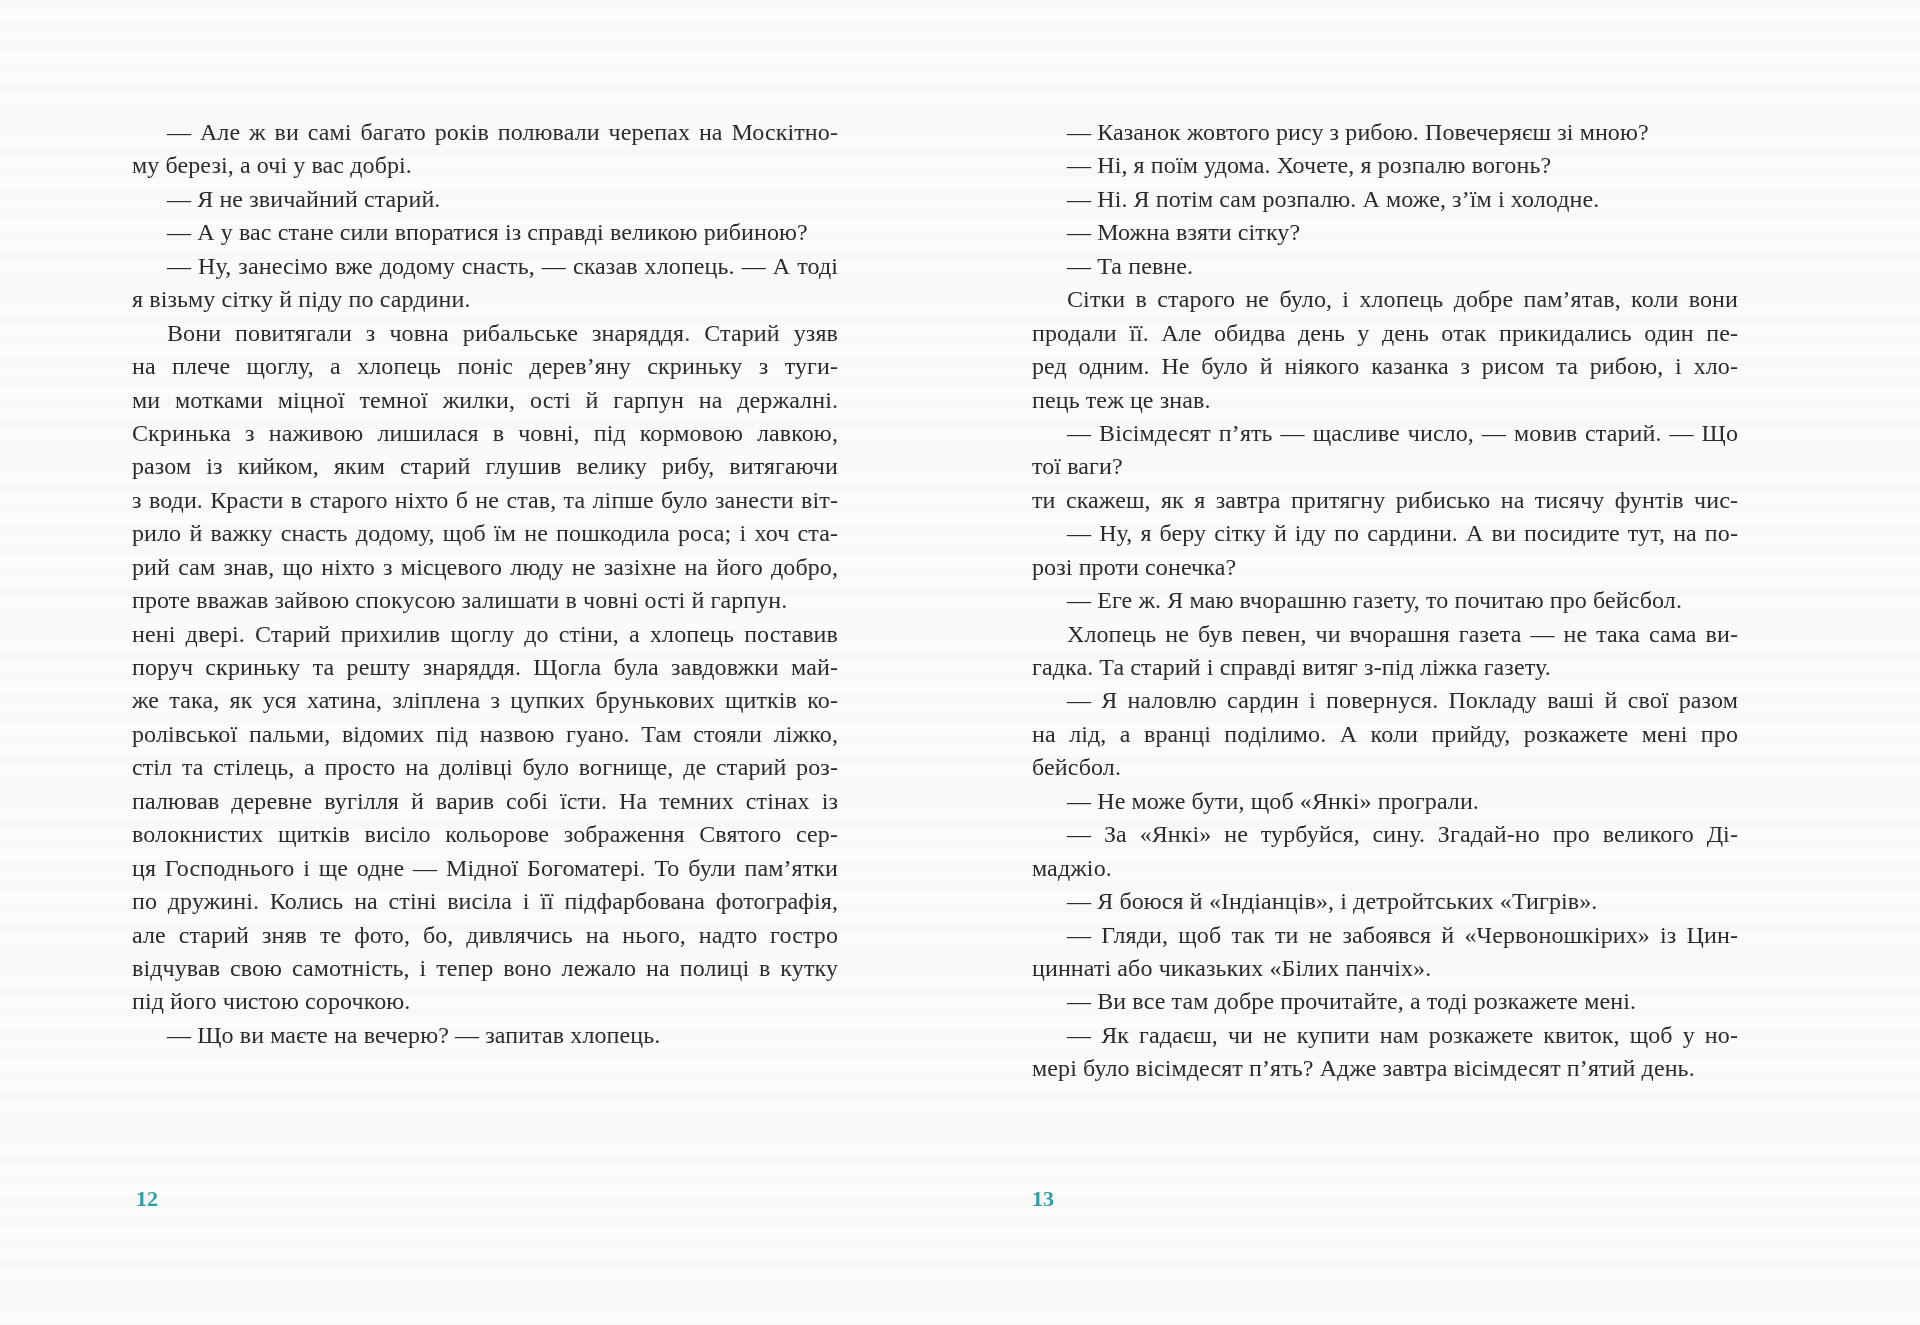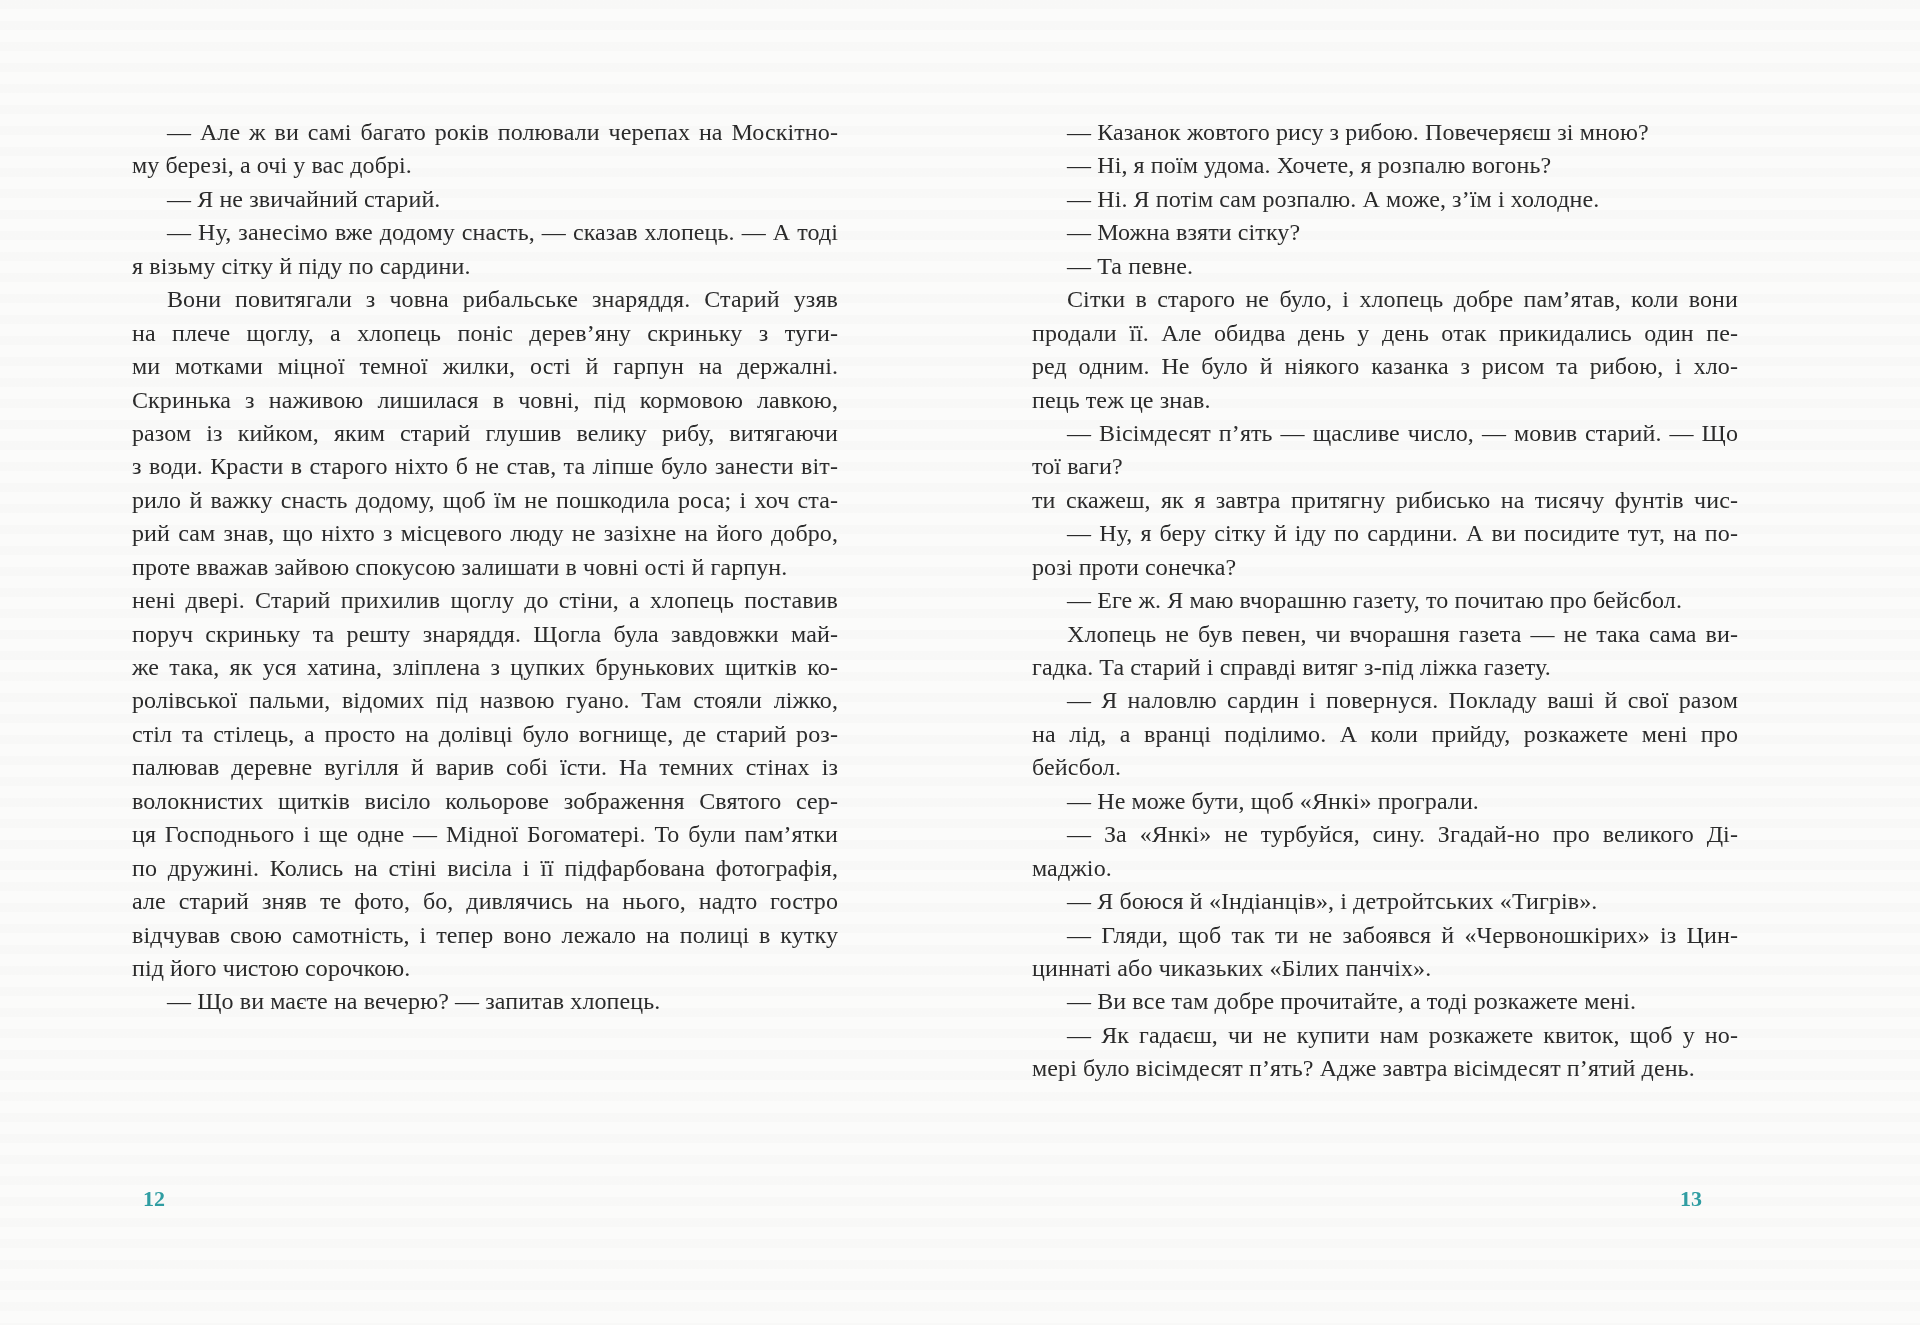--- a/index.html
+++ b/index.html
@@ -48,33 +48,34 @@
   }
   .line.just { text-align-last: justify; }
   .line.ind  { text-indent: 35px; }
   .folio {
     position: absolute;
     top: 1186px;
     font-size: 22px;
     font-weight: bold;
     color: var(--folio, #2f9da2);
   }
-  .folio.left  { left: 143px; }
-  .folio.right { left: 996px; width: 706px; text-align: right; }
+  .folio.left  { left: 136px; }
+  .folio.right { left: 1032px; width: 706px; }
 </style>
 </head>
 <body>
 
 <div class="spread">
 
   <div class="page-text left">
     <div>
         <div class="line just ind">— Але ж ви самі багато років полювали черепах на Москітно-</div>
         <div class="line">му березі, а очі у вас добрі.</div>
         <div class="line ind">— Я не звичайний старий.</div>
+        <div class="line ind">— А у вас стане сили впоратися із справді великою рибиною?</div>
         <div class="line just ind">— Ну, занесімо вже додому снасть, — сказав хлопець. — А тоді</div>
         <div class="line">я візьму сітку й піду по сардини.</div>
         <div class="line just ind">Вони повитягали з човна рибальське знаряддя. Старий узяв</div>
         <div class="line just">на плече щоглу, а хлопець поніс дерев’яну скриньку з туги-</div>
         <div class="line just">ми мотками міцної темної жилки, ості й гарпун на держалні.</div>
         <div class="line just">Скринька з наживою лишилася в човні, під кормовою лавкою,</div>
         <div class="line just">разом із кийком, яким старий глушив велику рибу, витягаючи</div>
         <div class="line just">з води. Красти в старого ніхто б не став, та ліпше було занести віт-</div>
         <div class="line just">рило й важку снасть додому, щоб їм не пошкодила роса; і хоч ста-</div>
         <div class="line just">рий сам знав, що ніхто з місцевого люду не зазіхне на його добро,</div>

